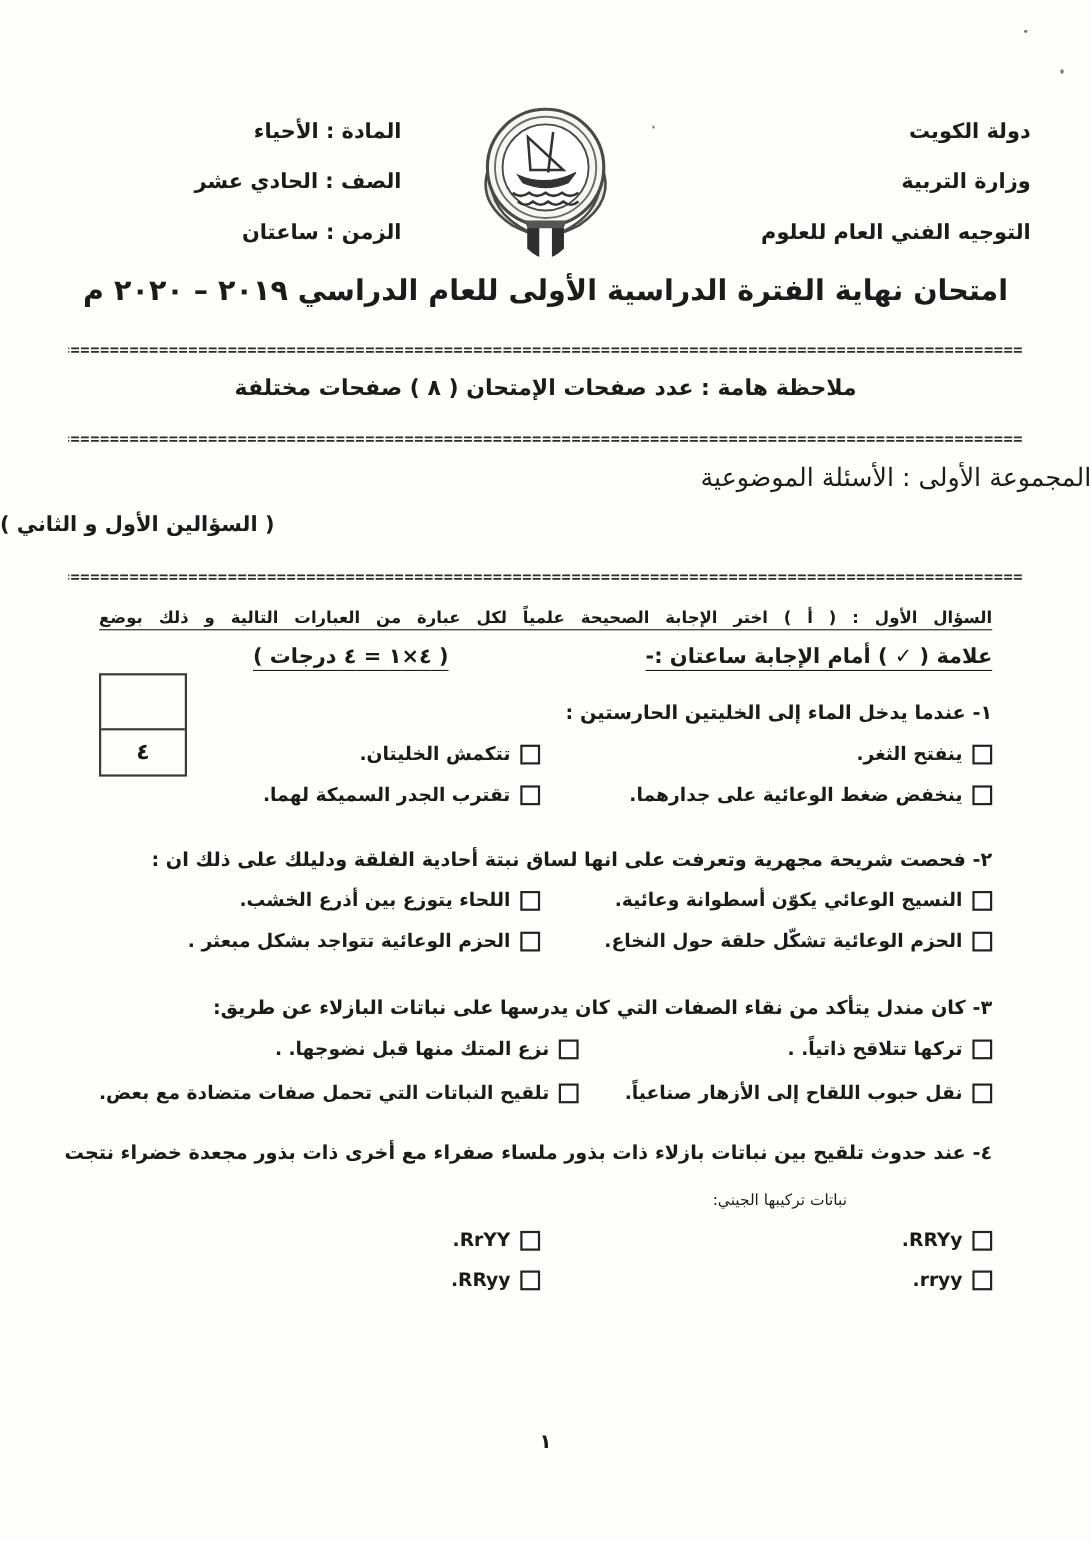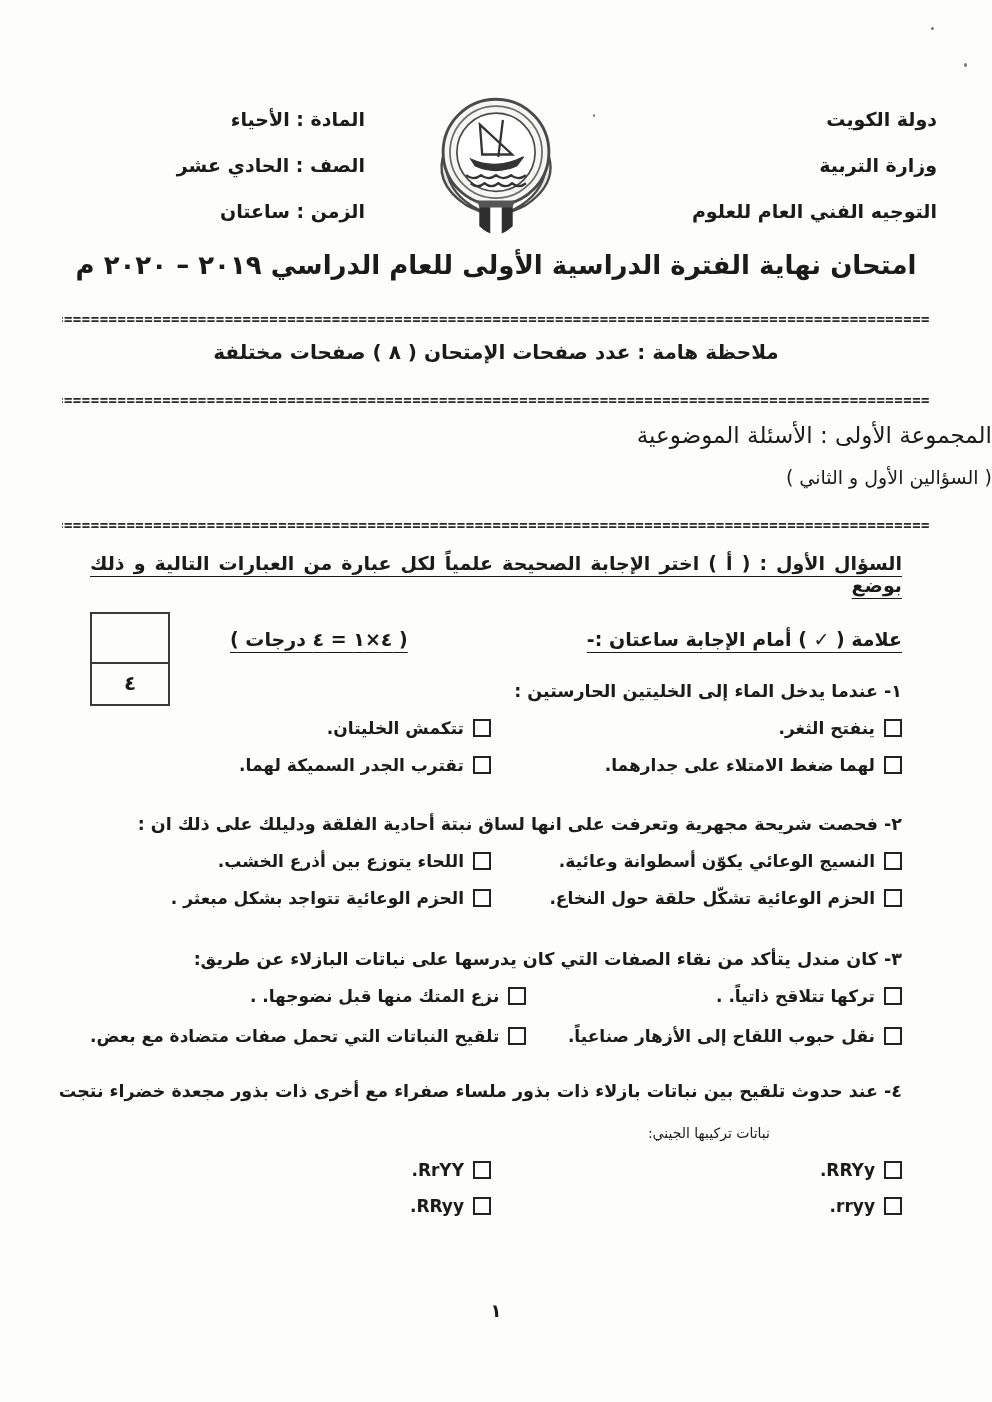--- a/index.html
+++ b/index.html
@@ -44,31 +44,31 @@
   .important-note{
     position:absolute;top:340px;right:0;left:0;
     text-align:center;font-size:20px;font-weight:700;
   }
   .group-title{
     position:absolute;top:422px;right:0;left:0;
     font-size:23px;font-weight:500;
   }
   .group-subtitle{
     position:absolute;top:466px;right:0;left:0;
-    text-align:right;font-size:19px;font-weight:400;
+    text-align:left;font-size:19px;font-weight:700;
   }
   
   .q-section{
     position:absolute;top:552px;right:90px;left:90px;
   }
   .intro-line1{
-    font-size:19px;font-weight:700;
+    font-size:15px;font-weight:700;
     text-decoration:underline;text-underline-offset:6px;
     text-align:justify;text-align-last:justify;
-    margin-bottom:32px;
+    margin-bottom:16px;
   }
   .intro-row{
     display:flex;justify-content:space-between;align-items:baseline;
     padding-left:140px;margin-bottom:26px;
   }
   .intro-line2,.marks{
     font-size:19px;font-weight:700;
     text-decoration:underline;text-underline-offset:6px;
     white-space:nowrap;
   }
@@ -202,21 +202,21 @@
         <div class="option">
           <span class="checkbox"></span>
           <span>ينفتح الثغر.</span>
         </div>
         <div class="option">
           <span class="checkbox"></span>
           <span>تتكمش الخليتان.</span>
         </div>
         <div class="option">
           <span class="checkbox"></span>
-          <span>لهما ضغط الامتلاء على جدارهما.</span>
+          <span>ينخفض ضغط الوعائية على جدارهما.</span>
         </div>
         <div class="option">
           <span class="checkbox"></span>
           <span>تقترب الجدر السميكة لهما.</span>
         </div>
       </div>
     </div>
 
     <div class="question q2">
       <div class="stem">٢- فحصت شريحة مجهرية وتعرفت على انها لساق نبتة أحادية الفلقة ودليلك على ذلك ان :</div>

